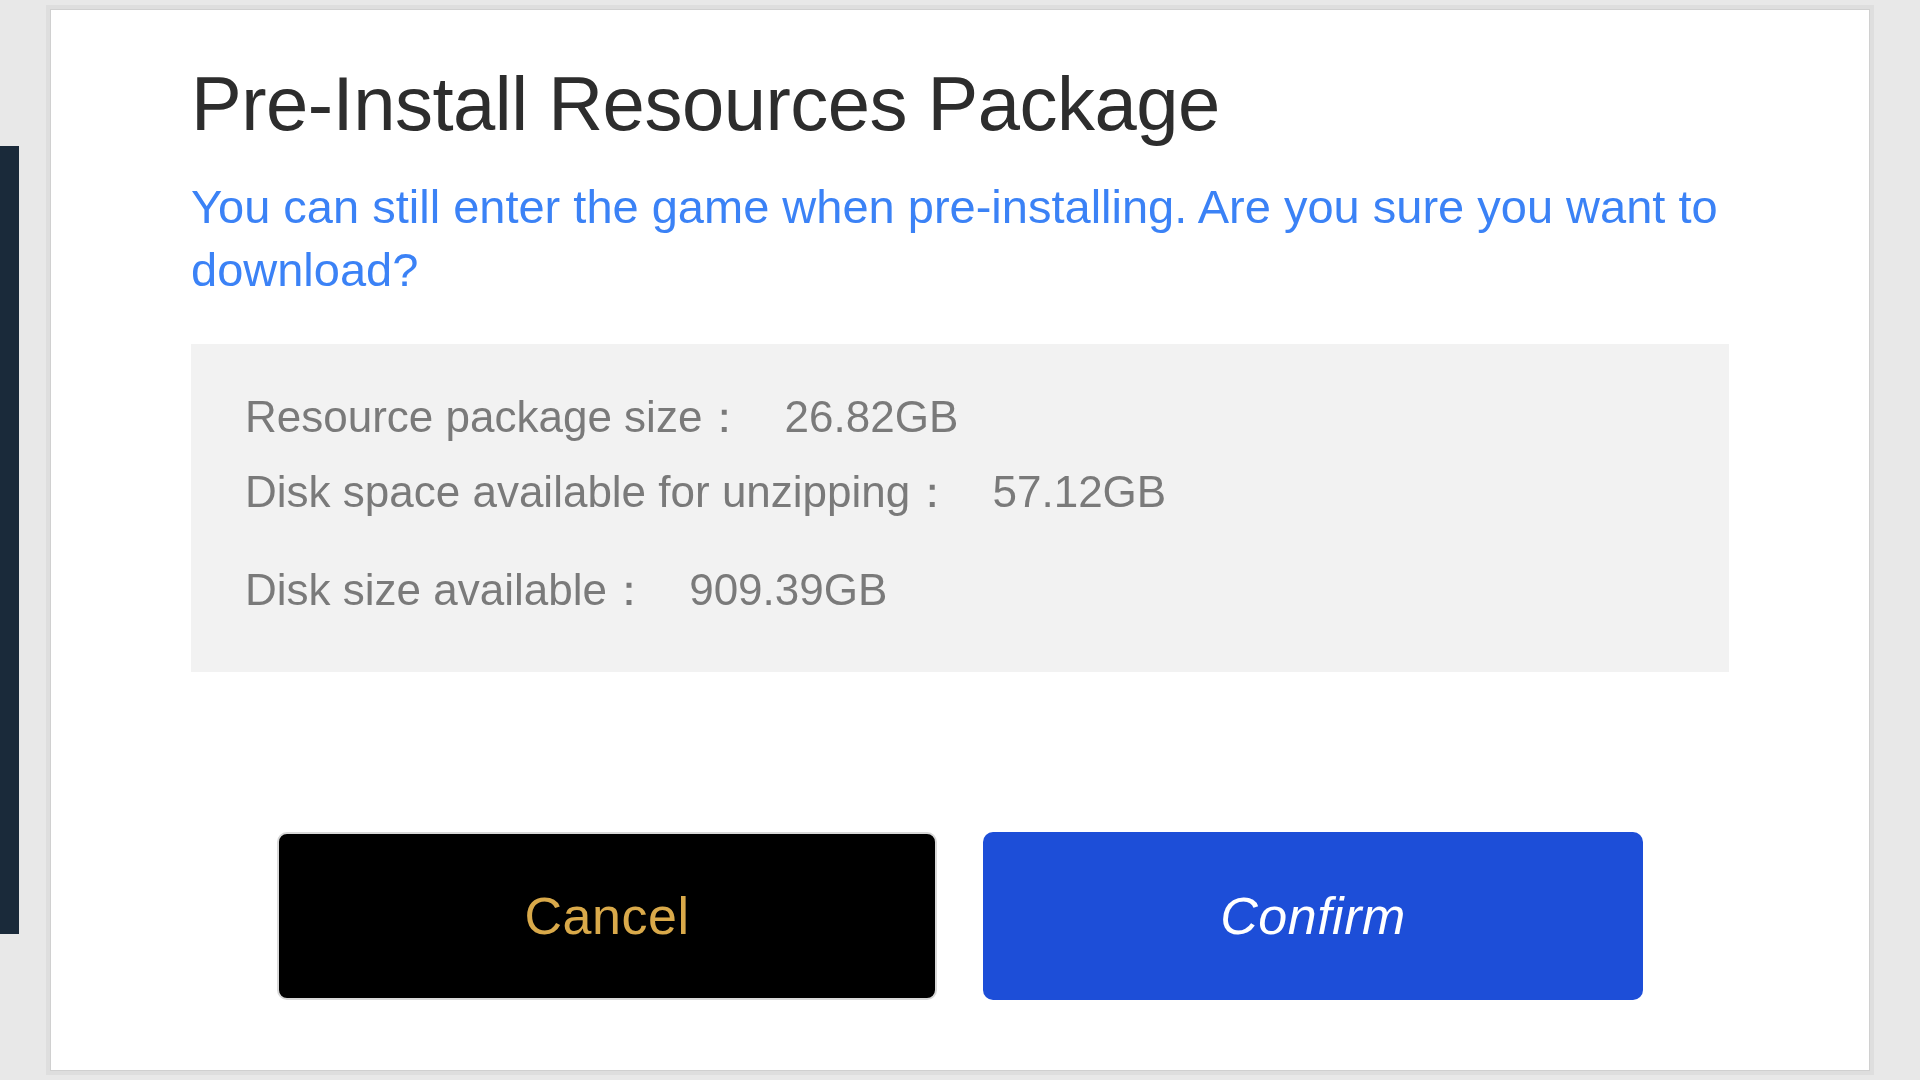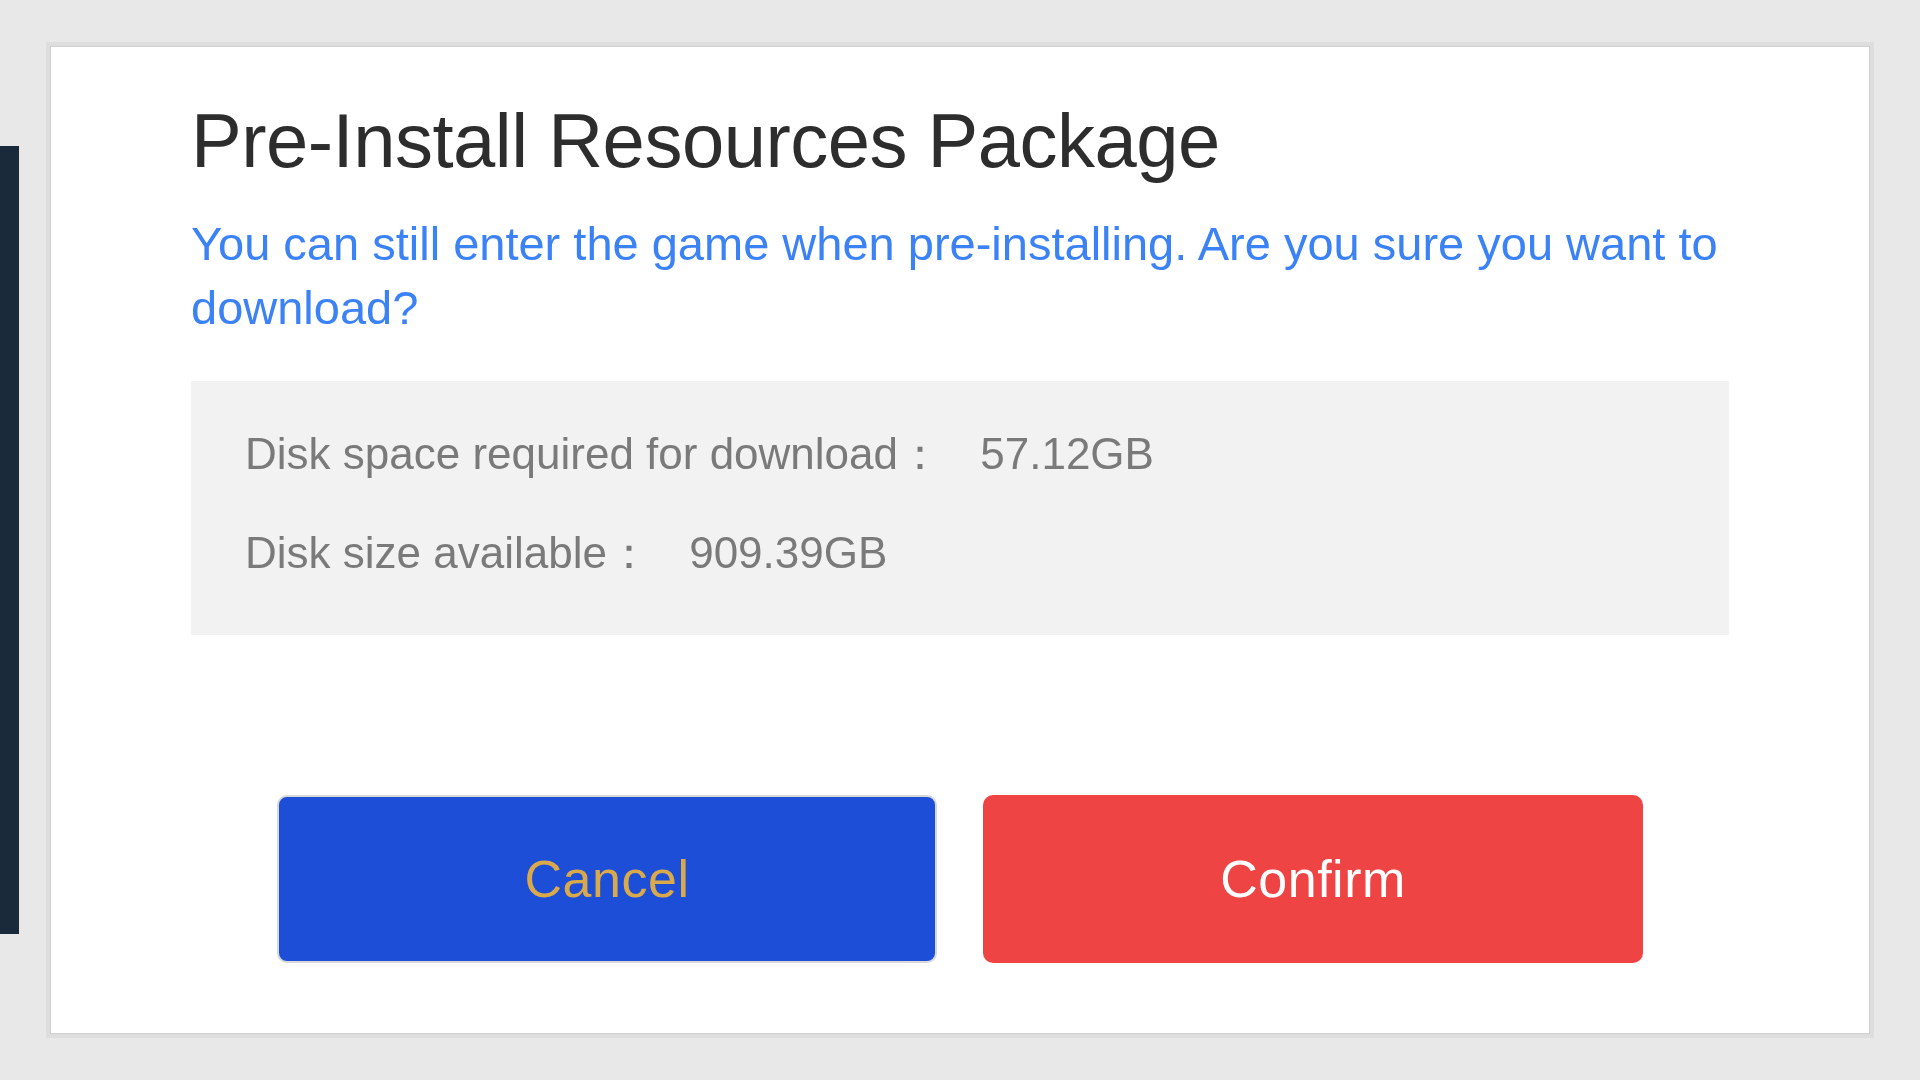--- a/index.html
+++ b/index.html
@@ -78,41 +78,46 @@
       font-size: 52px;
       font-weight: 400;
       border-radius: 10px;
       cursor: pointer;
       display: flex;
       align-items: center;
       justify-content: center;
       letter-spacing: 0.5px;
     }
     .btn-cancel {
-      background: #1d4ed8;
+      background: #000000;
       border: 2px solid #d8d8d8;
       color: #d9a94a;
     }
     .btn-confirm {
-      background: #ef4444;
+      background: #1d4ed8;
       border: none;
       color: #ffffff;
+      font-style: italic;
     }
   </style>
 </head>
 <body>
 
 <div class="backdrop">
   <div class="dialog">
     <h1 class="dialog-title">Pre-Install Resources Package</h1>
     <p class="dialog-message">You can still enter the game when pre-installing. Are you sure you want to download?</p>
 
     <div class="info-box">
       <div class="info-row">
-        <span class="info-label">Disk space required for download：</span>
+        <span class="info-label">Resource package size：</span>
+        <span class="info-value">26.82GB</span>
+      </div>
+      <div class="info-row">
+        <span class="info-label">Disk space available for unzipping：</span>
         <span class="info-value">57.12GB</span>
       </div>
       <div class="info-row gap">
         <span class="info-label">Disk size available：</span>
         <span class="info-value">909.39GB</span>
       </div>
     </div>
 
     <div class="button-row">
       <button class="btn btn-cancel">Cancel</button>

